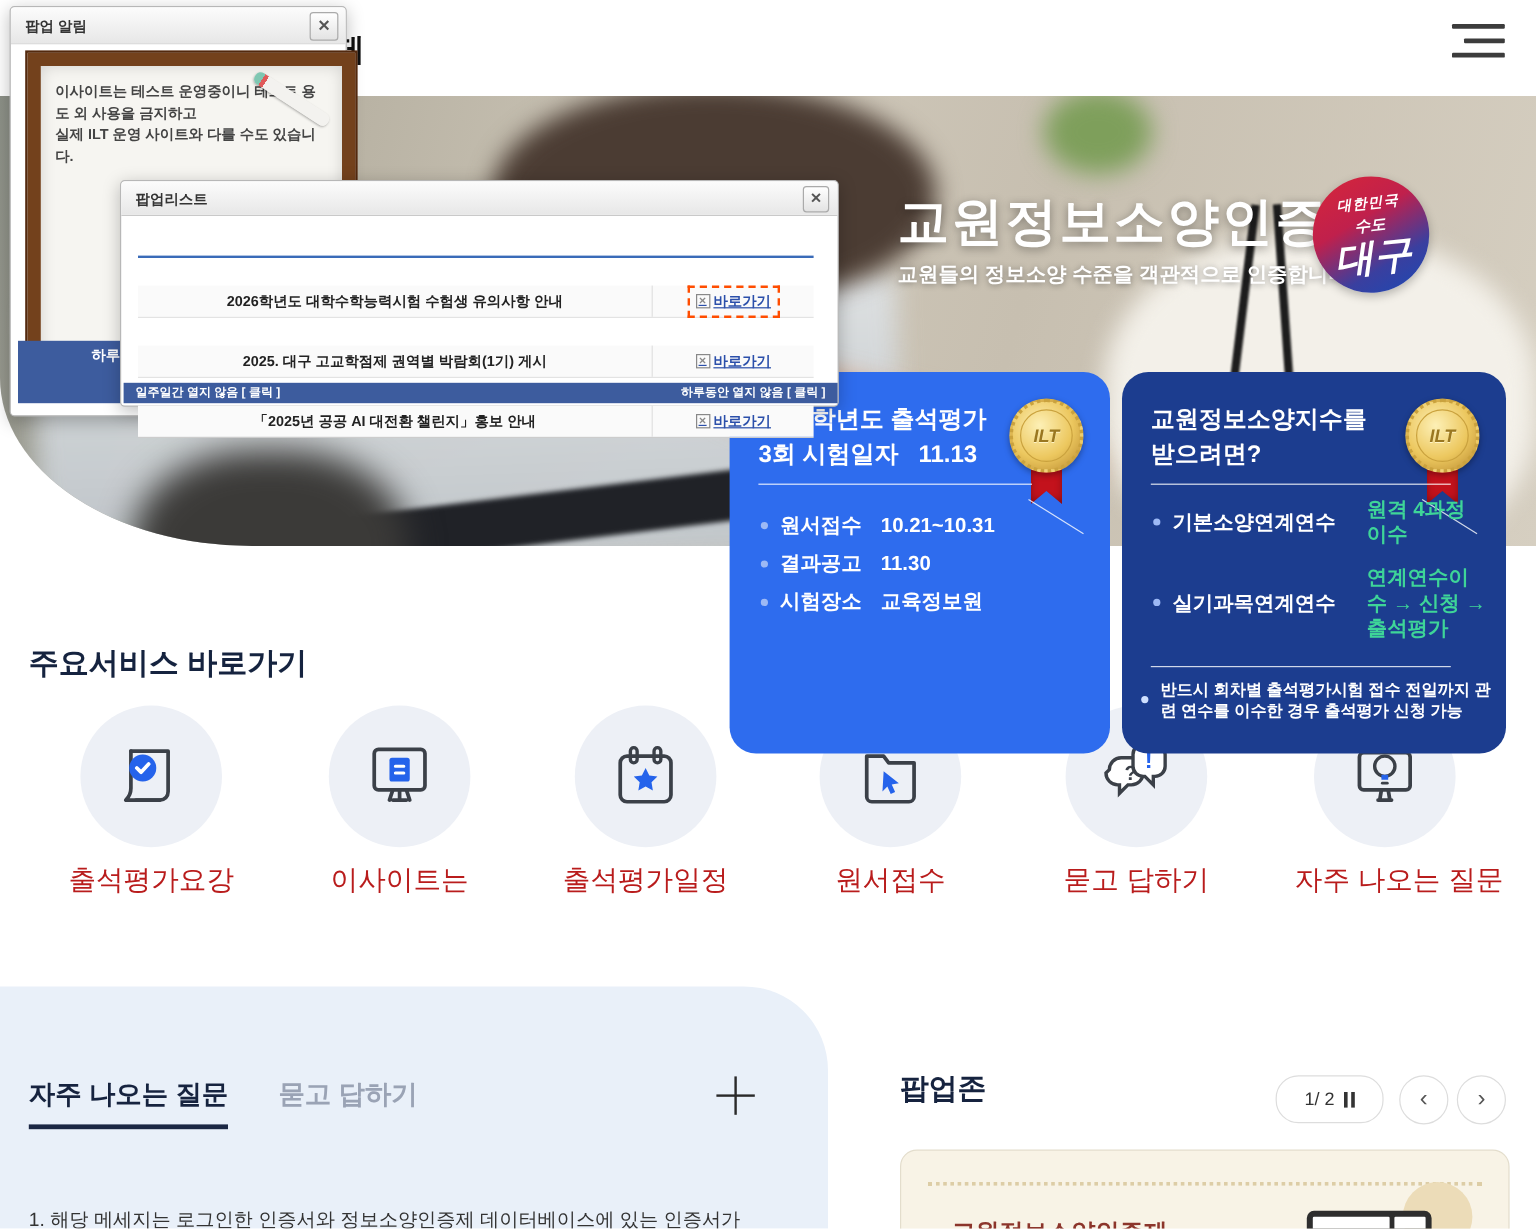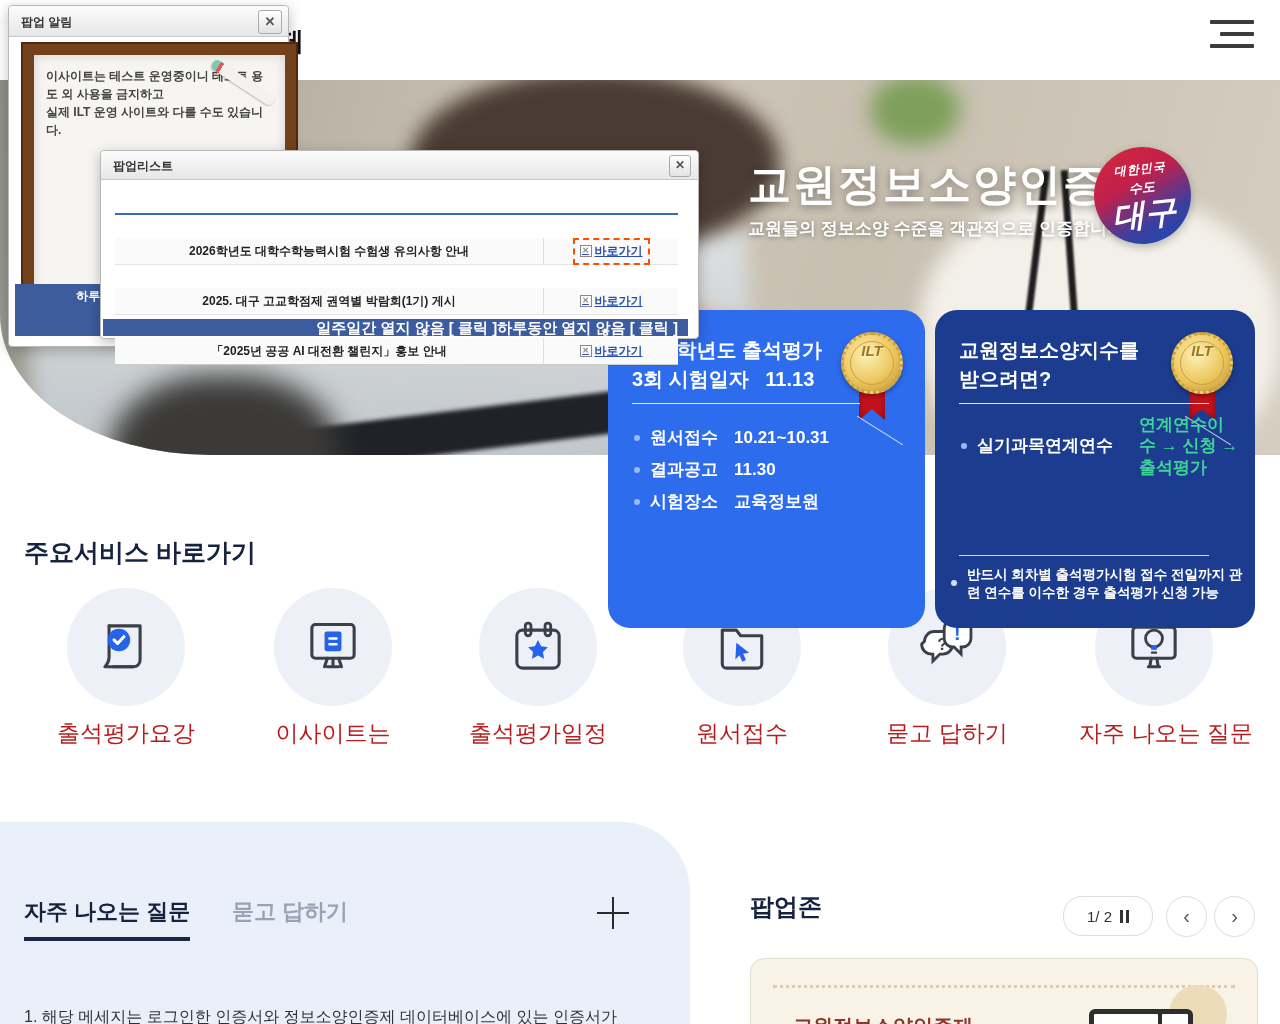--- a/index.html
+++ b/index.html
@@ -60,21 +60,21 @@
 
   .medal{position:absolute;right:22px;top:22px;width:62px;height:92px;}
   .medal .ribbon{position:absolute;left:18px;top:52px;width:26px;height:36px;background:#c3121c;
                  clip-path:polygon(0 0,100% 0,100% 100%,50% 70%,0 100%);
                  box-shadow:inset 0 -4px 6px rgba(0,0,0,.3);}
   .medal .coin{position:absolute;left:0;top:0;width:56px;height:56px;border-radius:50%;
                border:3px dotted #caa23e;
                background:radial-gradient(circle at 40% 35%,#fdf0b6 0%,#ecc75e 55%,#b8892f 100%);
                box-shadow:0 2px 5px rgba(0,0,0,.35);display:flex;align-items:center;justify-content:center;}
   .medal .coin-inner{width:42px;height:42px;border-radius:50%;border:1px solid #caa23e;
-               display:flex;align-items:flex-start;justify-content:center;}
+               display:flex;align-items:center;justify-content:center;}
   .medal .ilt{font-size:15px;font-weight:bold;font-style:italic;color:#9a7720;
               text-shadow:0 1px 0 #fff3c4;}
   .medal-line{position:absolute;width:54px;height:1px;background:rgba(255,255,255,.8);
               transform:rotate(32deg);}
   .card-exam .medal-line{right:18px;top:120px;}
   .card-index .medal-line{right:20px;top:120px;}
 
   .card-items{position:absolute;left:26px;top:116px;right:16px;}
   .c-row{display:flex;align-items:center;margin-bottom:9px;}
   .dot{width:6px;height:6px;border-radius:50%;background:#9db9f5;margin-right:10px;flex:0 0 auto;}
@@ -163,23 +163,23 @@
         border-bottom:1px solid #e3e3e3;margin-top:23px;}
   .plist-row:last-child{border-bottom:none;}
   .plist-cell-title{flex:1;text-align:center;font-size:12px;font-weight:bold;color:#222;}
   .plist-cell-link{flex:0 0 134px;border-left:1px solid #e0e0e0;height:100%;
         display:flex;align-items:center;justify-content:center;}
   .golink{display:inline-flex;align-items:center;gap:3px;font-size:12px;font-weight:bold;
         color:#2b4faa;text-decoration:underline;cursor:pointer;padding:1px 3px;}
   .golink .winbox{display:inline-block;width:10px;height:10px;border:1px solid #888;color:#888;
         font-size:8px;line-height:9px;text-align:center;text-decoration:none;}
   .golink.focused{outline:2px dashed #ff4d00;outline-offset:2px;}
-  .plist-footer{position:absolute;left:2px;right:10px;bottom:2px;height:17px;background:#3d5c9e;
-        color:#fff;font-size:15px;font-weight:bold;line-height:17px;display:flex;
-        justify-content:flex-end;padding:0 10px;box-sizing:border-box;}
+  .plist-footer{position:absolute;left:2px;right:0;bottom:2px;height:17px;background:#3d5c9e;
+        color:#fff;font-size:10px;font-weight:bold;line-height:17px;display:flex;
+        justify-content:space-between;padding:0 10px;box-sizing:border-box;}
   .plist-footer span{cursor:pointer;}
 </style>
 </head>
 <body>
 
 <div class="page">
 
   <div class="abs site-logo">교원정보소양인증제</div>
   <div class="abs hamburger">
     <div class="bar b1"></div>
@@ -247,20 +247,25 @@
         <div class="coin-inner">
             <span class="ilt">ILT</span>
           </div>
       </div>
     </div>
     <div class="card-divider"></div>
     <div class="medal-line"></div>
     <div class="card-items">
       <div class="c-row">
         <span class="dot"></span>
+        <span class="c-label">기본소양연계연수</span>
+        <span class="c-val">원격 4과정 이수</span>
+      </div>
+      <div class="c-row">
+        <span class="dot"></span>
         <span class="c-label">실기과목연계연수</span>
         <span class="c-val">연계연수이수 → 신청 → 출석평가</span>
       </div>
     </div>
     <div class="divider2"></div>
     <div class="card-note">
       <span class="dot"></span>
       <span class="txt">반드시 회차별 출석평가시험 접수 전일까지 관련 연수를 이수한 경우 출석평가 신청 가능</span>
     </div>
   </div>

